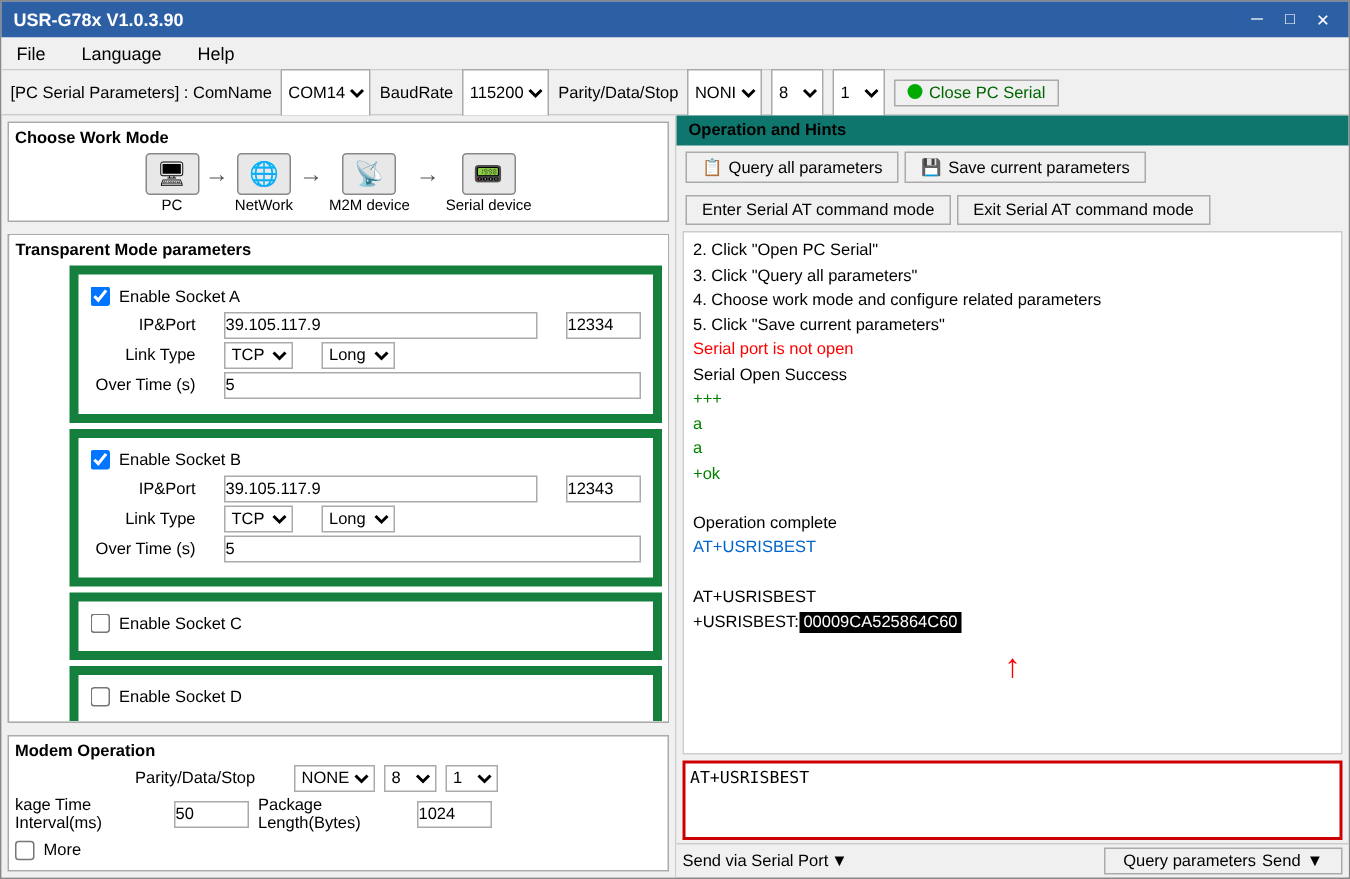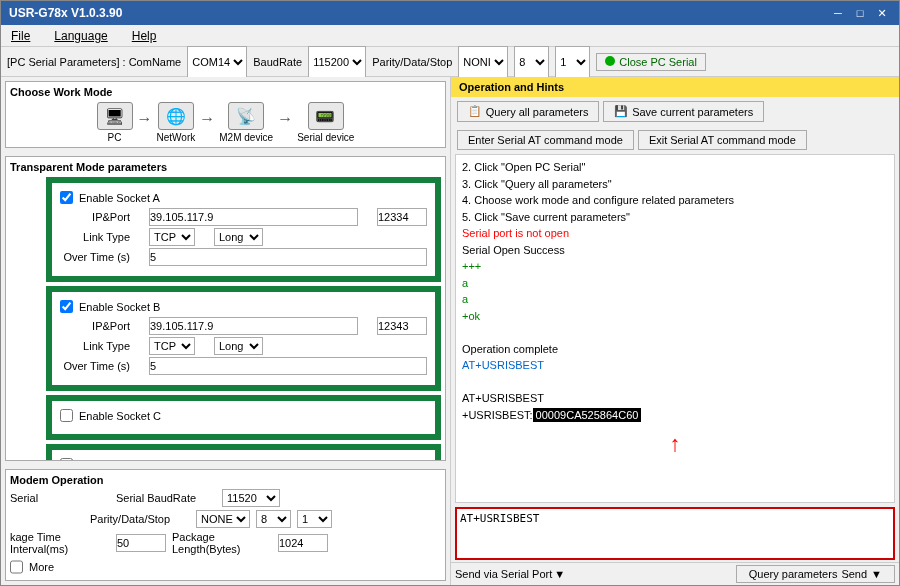--- a/index.html
+++ b/index.html
@@ -43,21 +43,21 @@
     .menu-bar {
       background: #f0f0f0;
       border-bottom: 1px solid #ccc;
       padding: 2px 4px;
       display: flex;
       gap: 12px;
       height: 22px;
       align-items: center;
       flex-shrink: 0;
     }
-    .menu-item { cursor: pointer; padding: 2px 6px; font-size: 12px; text-decoration: underline; }
+    .menu-item { cursor: pointer; padding: 2px 6px; font-size: 12px; }
     .toolbar {
       background: #f0f0f0;
       border-bottom: 1px solid #ccc;
       padding: 3px 6px;
       display: flex;
       align-items: center;
       gap: 6px;
       height: 30px;
       flex-shrink: 0;
     }
@@ -161,21 +161,21 @@
     .modem-row select, .modem-row input { font-size: 11px; height: 18px; border: 1px solid #aaa; }
     .right-panel {
       flex: 1;
       display: flex;
       flex-direction: column;
       background: #f0f0f0;
     }
     .op-hints-title {
       font-size: 11px; font-weight: bold;
       padding: 4px 8px;
-      background: #fde047;
+      background: #0f766e;
     }
     .op-buttons {
       display: flex; gap: 4px; padding: 4px 6px; flex-wrap: wrap;
     }
     .op-btn {
       border: 1px solid #aaa;
       background: #f0f0f0;
       padding: 3px 10px;
       cursor: pointer;
       font-size: 11px;
@@ -376,28 +376,20 @@
           <div class="socket-header">
             <input type="checkbox" style="">
             <label>Enable Socket D</label>
           </div>
         </div>
       </div>
 
       <div class="modem-section">
         <div class="modem-title">Modem Operation</div>
         <div class="modem-row">
-          <label>Serial</label>
-          <label>Serial BaudRate</label>
-          <select>
-            <option>11520</option>
-            <option>115200</option>
-          </select>
-        </div>
-        <div class="modem-row">
           <label style="width:100px; margin-left:80px;">Parity/Data/Stop</label>
           <select>
             <option>NONE</option>
           </select>
           <select style="width:35px">
             <option>8</option>
           </select>
           <select style="width:35px">
             <option>1</option>
           </select>

